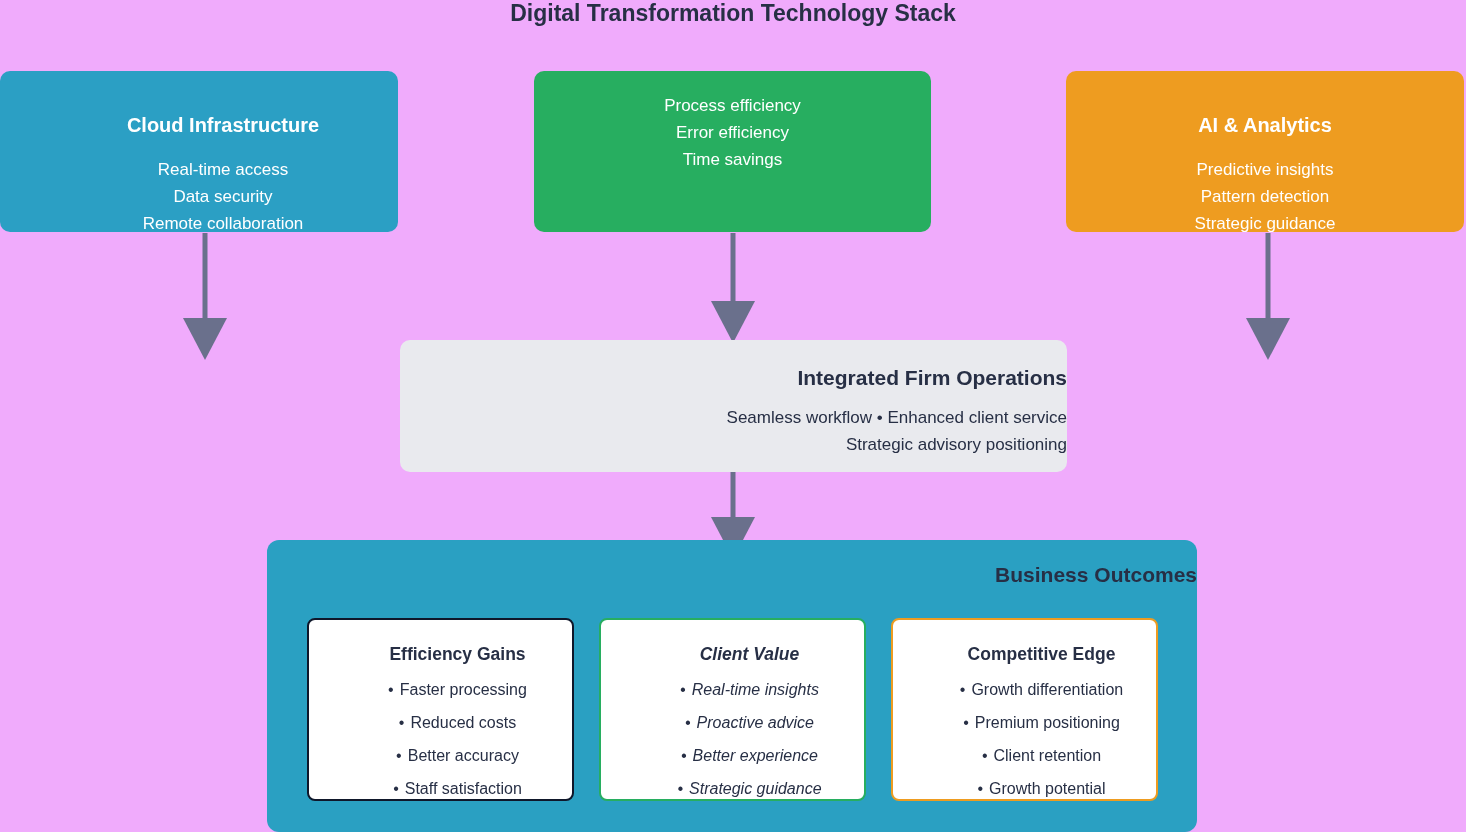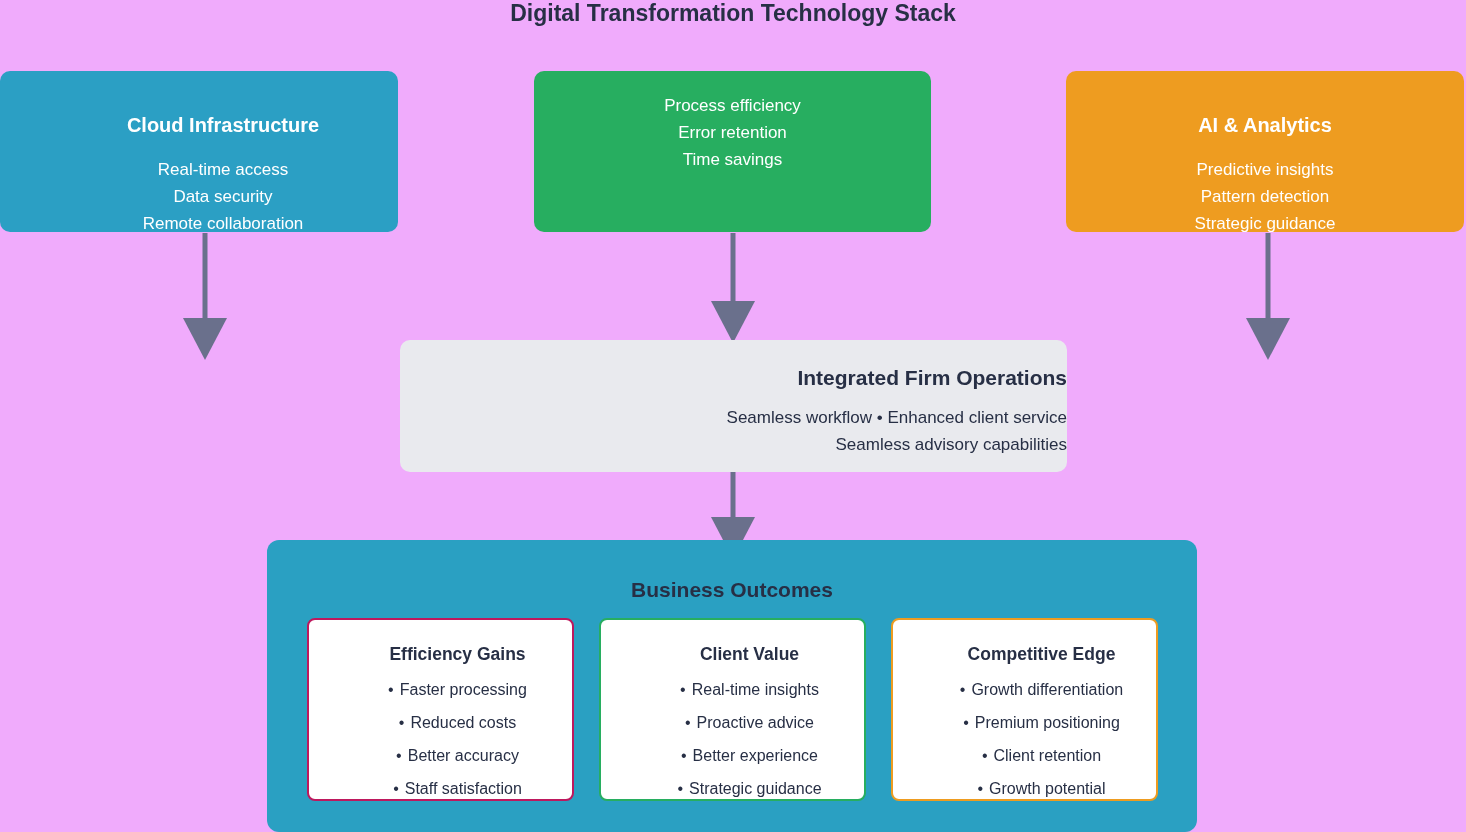--- a/index.html
+++ b/index.html
@@ -50,27 +50,27 @@
     background:var(--gray);border-radius:10px;color:var(--navy);
     text-align:right;box-sizing:border-box;
   }
   .integration h2{margin:27px 0 0;font-size:21px;line-height:22px;font-weight:bold;}
   .integration .ilines{margin-top:15px;font-size:17px;line-height:27px;}
   
   .panel{
     position:absolute;left:267px;top:540px;width:930px;height:292px;
     background:var(--panel-blue);border-radius:12px;box-sizing:border-box;
   }
-  .panel h2{margin:39px 0 0;text-align:center;font-size:21px;line-height:22px;font-weight:bold;color:var(--navy);}
+  .panel h2{margin:24px 0 0;text-align:right;font-size:21px;line-height:22px;font-weight:bold;color:var(--navy);}
   .cards{position:absolute;left:40px;top:78px;display:flex;gap:25px;}
   .card{
     width:267px;height:183px;background:#ffffff;border-radius:8px;
-    border:2px solid #be185d;box-sizing:border-box;text-align:center;color:var(--navy);padding-left:34px;
+    border:2px solid #0f172a;box-sizing:border-box;text-align:center;color:var(--navy);padding-left:34px;
   }
-  .card.bgreen{border-color:var(--green);}
+  .card.bgreen{border-color:var(--green);font-style:italic;}
   .card.borange{border-color:var(--orange);}
   .card h3{margin:24px 0 0;font-size:17.5px;line-height:20px;font-weight:bold;}
   .card .clist{margin-top:9px;font-size:16px;line-height:33px;}
   .bullet{margin-right:6px;}
 </style>
 </head>
 <body>
 
 <div class="canvas">
 
@@ -81,21 +81,21 @@
     <div class="plist">
       <div>Real-time access</div>
       <div>Data security</div>
       <div>Remote collaboration</div>
     </div>
   </section>
 
   <section class="pillar p2">
     <div class="plist">
       <div>Process efficiency</div>
-      <div>Error retention</div>
+      <div>Error efficiency</div>
       <div>Time savings</div>
     </div>
   </section>
 
   <section class="pillar p3">
     <h2>AI &amp; Analytics</h2>
     <div class="plist">
       <div>Predictive insights</div>
       <div>Pattern detection</div>
       <div>Strategic guidance</div>
@@ -116,21 +116,21 @@
   </div>
   <div class="arrow a4">
     <div class="stem"></div>
     <div class="head"></div>
   </div>
 
   <section class="integration">
     <h2>Integrated Firm Operations</h2>
     <div class="ilines">
       <div>Seamless workflow • Enhanced client service</div>
-      <div>Seamless advisory capabilities</div>
+      <div>Strategic advisory positioning</div>
     </div>
   </section>
 
   <section class="panel">
     <h2>Business Outcomes</h2>
     <div class="cards">
 
       <div class="card">
         <h3>Efficiency Gains</h3>
         <div class="clist">

